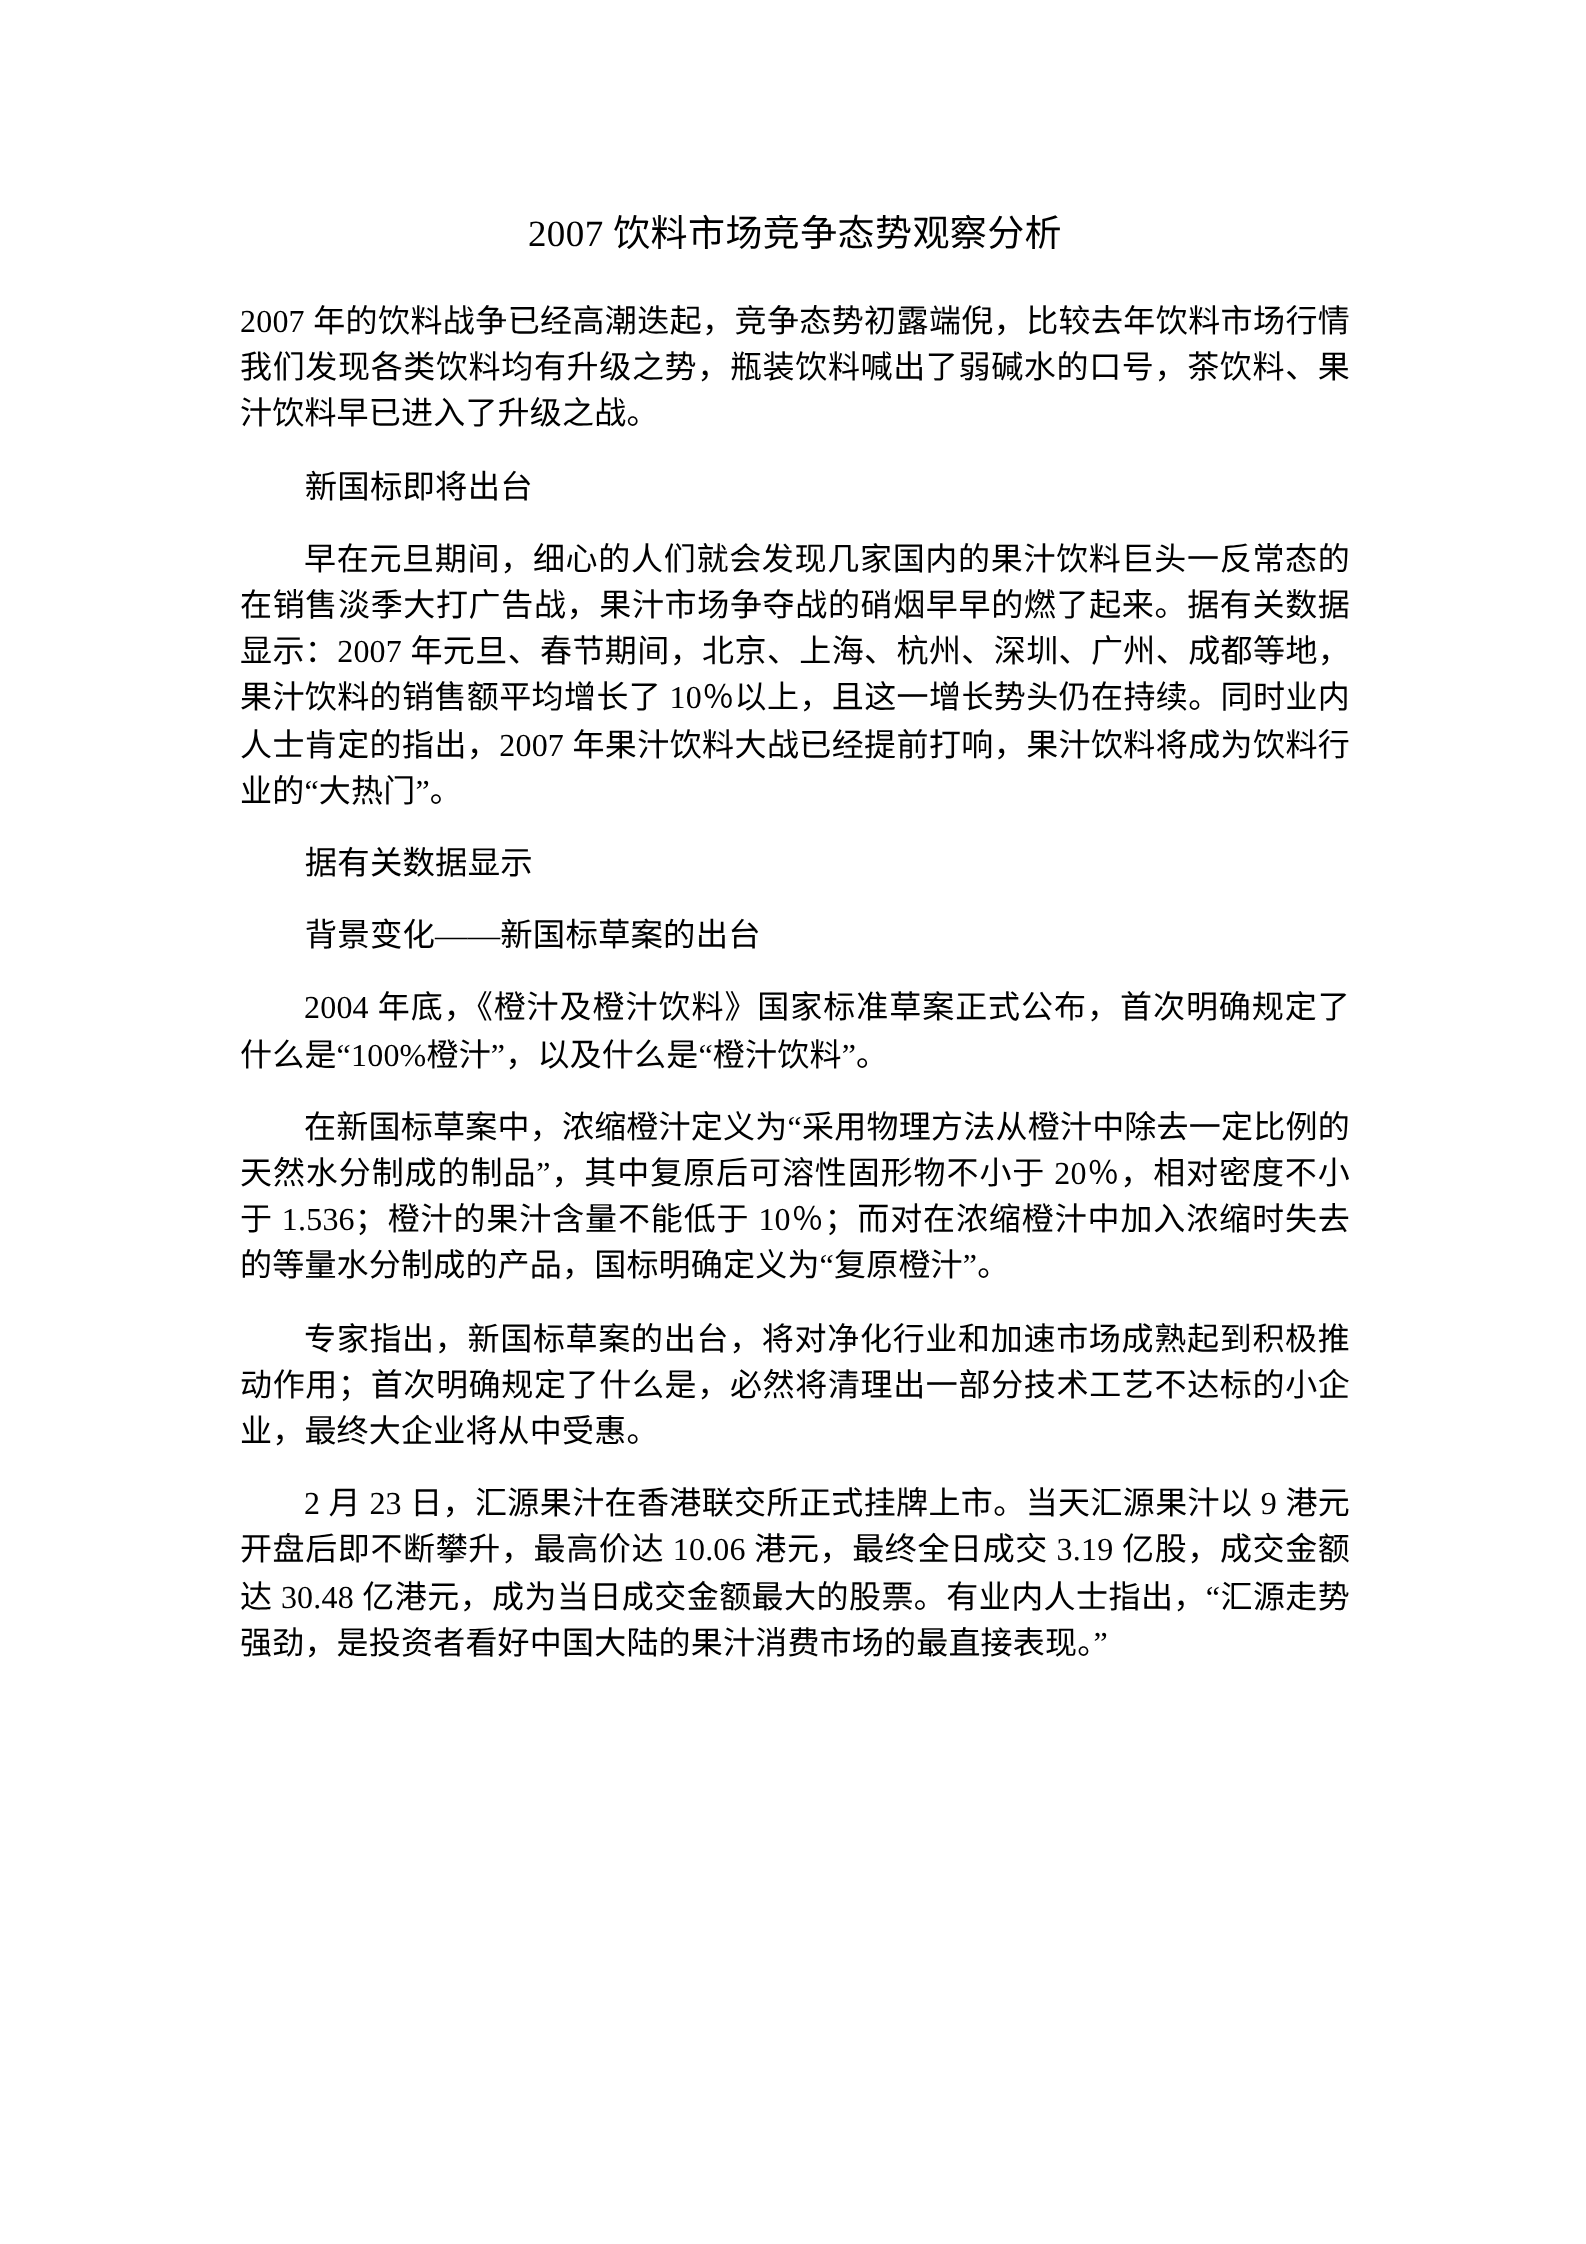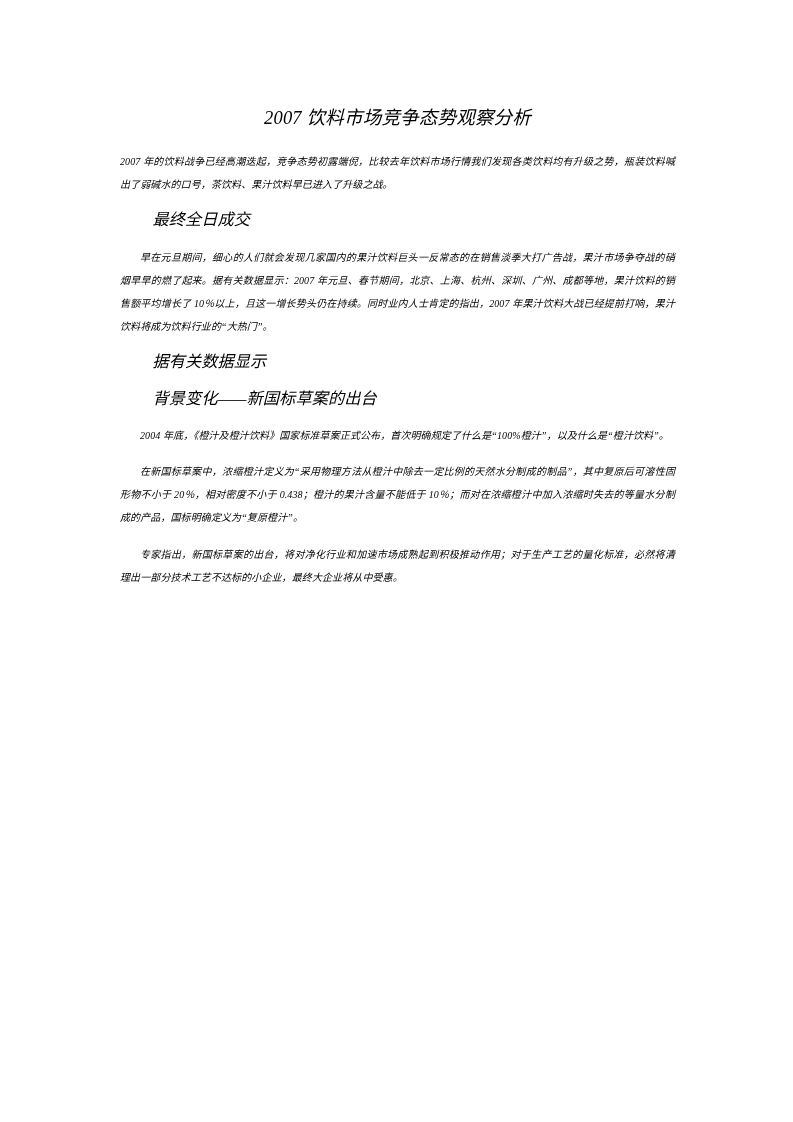--- a/index.html
+++ b/index.html
@@ -16,32 +16,31 @@
     color: #000000;
     -webkit-font-smoothing: antialiased;
   }
   .page {
     position: relative;
     width: 793px;
     height: 1122px;
     box-sizing: border-box;
     padding: 104px 118px 0 120px;
     background: #ffffff;
-    font-style: italic;
   }
   .doc-title {
     font-size: 18.5px;
     line-height: 28px;
     text-align: center;
     font-weight: normal;
     margin: 0 0 18px 0;
     letter-spacing: 0.2px;
   }
   .para {
-    font-size: 10px;
+    font-size: 16px;
     line-height: 23.2px;
     text-align: justify;
     text-justify: inter-ideograph;
     margin: 0 0 13px 0;
     letter-spacing: 0.1px;
     word-break: break-all;
   }
   .para.no-indent {
     text-indent: 0;
   }
@@ -59,22 +58,23 @@
 </style>
 </head>
 <body>
 
 <div class="page">
 
   <h1 class="doc-title">2007 饮料市场竞争态势观察分析</h1>
 
   <div class="doc-body">
       <div class="para no-indent">2007 年的饮料战争已经高潮迭起，竞争态势初露端倪，比较去年饮料市场行情我们发现各类饮料均有升级之势，瓶装饮料喊出了弱碱水的口号，茶饮料、果汁饮料早已进入了升级之战。</div>
-      <div class="section-head">最终全日成交</div>
+      <div class="section-head">新国标即将出台</div>
       <div class="para indent">早在元旦期间，细心的人们就会发现几家国内的果汁饮料巨头一反常态的在销售淡季大打广告战，果汁市场争夺战的硝烟早早的燃了起来。据有关数据显示：2007 年元旦、春节期间，北京、上海、杭州、深圳、广州、成都等地，果汁饮料的销售额平均增长了 10％以上，且这一增长势头仍在持续。同时业内人士肯定的指出，2007 年果汁饮料大战已经提前打响，果汁饮料将成为饮料行业的“大热门”。</div>
       <div class="section-head">据有关数据显示</div>
       <div class="section-head">背景变化——新国标草案的出台</div>
       <div class="para indent">2004 年底，《橙汁及橙汁饮料》国家标准草案正式公布，首次明确规定了什么是“100%橙汁”，以及什么是“橙汁饮料”。</div>
-      <div class="para indent">在新国标草案中，浓缩橙汁定义为“采用物理方法从橙汁中除去一定比例的天然水分制成的制品”，其中复原后可溶性固形物不小于 20％，相对密度不小于 0.438；橙汁的果汁含量不能低于 10％；而对在浓缩橙汁中加入浓缩时失去的等量水分制成的产品，国标明确定义为“复原橙汁”。</div>
-      <div class="para indent">专家指出，新国标草案的出台，将对净化行业和加速市场成熟起到积极推动作用；对于生产工艺的量化标准，必然将清理出一部分技术工艺不达标的小企业，最终大企业将从中受惠。</div>
+      <div class="para indent">在新国标草案中，浓缩橙汁定义为“采用物理方法从橙汁中除去一定比例的天然水分制成的制品”，其中复原后可溶性固形物不小于 20％，相对密度不小于 1.536；橙汁的果汁含量不能低于 10％；而对在浓缩橙汁中加入浓缩时失去的等量水分制成的产品，国标明确定义为“复原橙汁”。</div>
+      <div class="para indent">专家指出，新国标草案的出台，将对净化行业和加速市场成熟起到积极推动作用；首次明确规定了什么是，必然将清理出一部分技术工艺不达标的小企业，最终大企业将从中受惠。</div>
+      <div class="para indent">2 月 23 日，汇源果汁在香港联交所正式挂牌上市。当天汇源果汁以 9 港元开盘后即不断攀升，最高价达 10.06 港元，最终全日成交 3.19 亿股，成交金额达 30.48 亿港元，成为当日成交金额最大的股票。有业内人士指出，“汇源走势强劲，是投资者看好中国大陆的果汁消费市场的最直接表现。”</div>
     </div>
 
 </div>
 
 </body></html>

